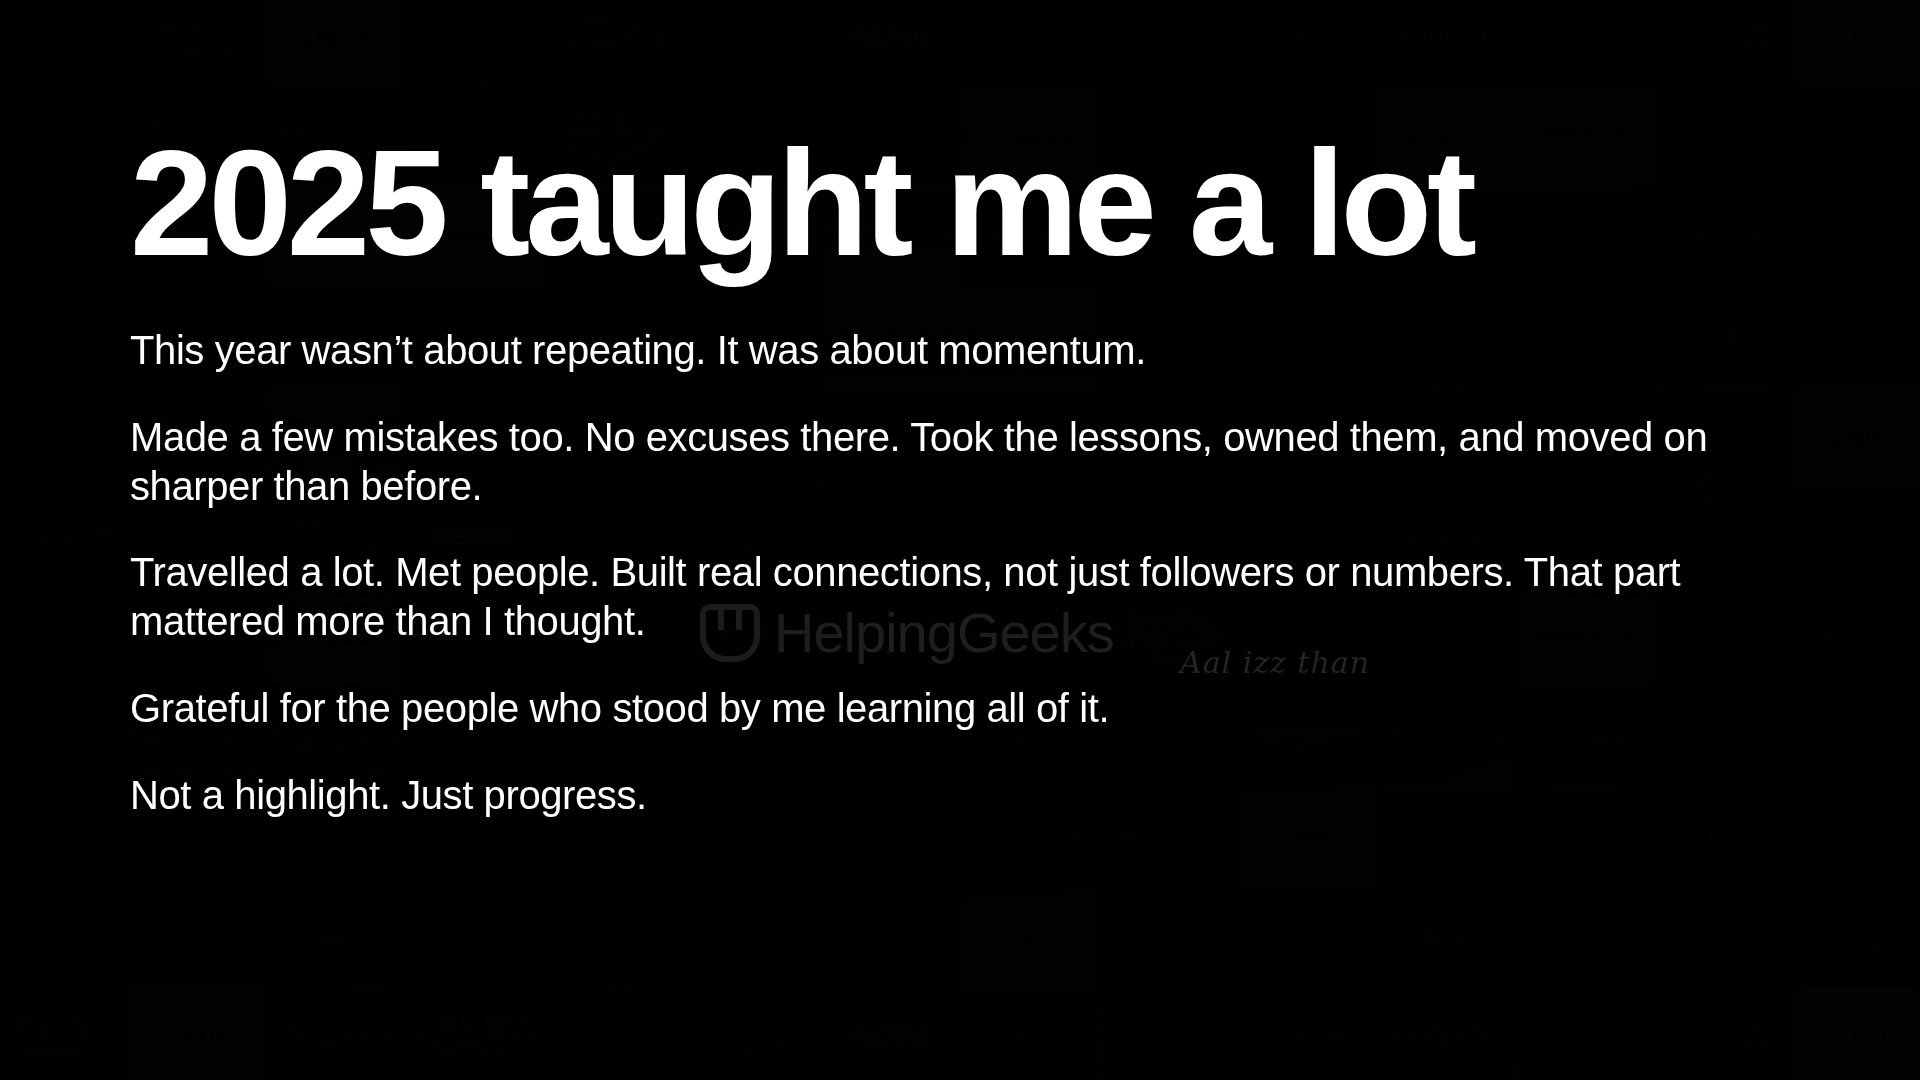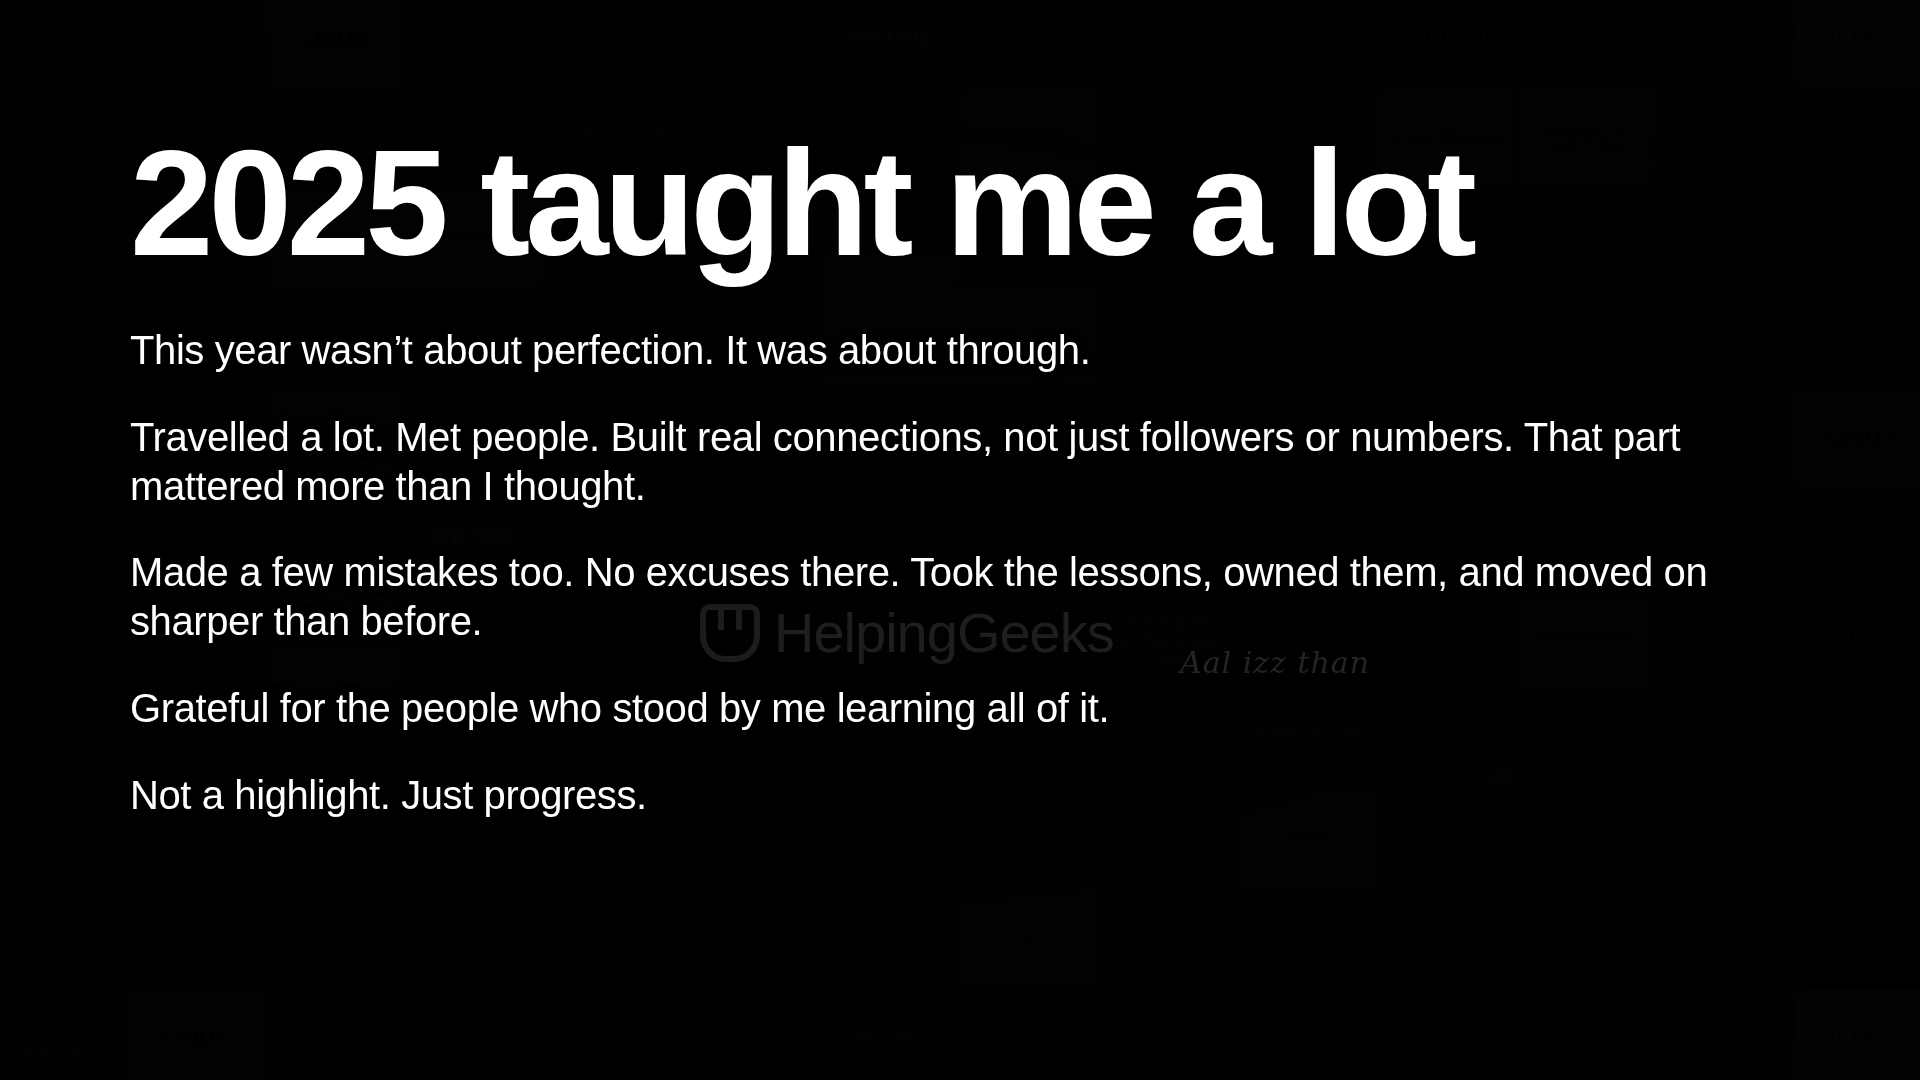--- a/index.html
+++ b/index.html
@@ -576,22 +576,22 @@
     <span>HelpingGeeks</span>
   </div>
 
   <div class="wm-script">Aal izz than</div>
 
   <div class="content">
 
     <h1 class="title">2025 taught me a lot</h1>
 
     <div class="body-copy">
-      <p class="para">This year wasn’t about perfection. It was about through.</p>
+      <p class="para">This year wasn’t about repeating. It was about momentum.</p>
+      <p class="para">Made a few mistakes too. No excuses there. Took the lessons, owned them, and moved on sharper than before.</p>
       <p class="para">Travelled a lot. Met people. Built real connections, not just followers or numbers. That part mattered more than I thought.</p>
-      <p class="para">Made a few mistakes too. No excuses there. Took the lessons, owned them, and moved on sharper than before.</p>
       <p class="para">Grateful for the people who stood by me learning all of it.</p>
       <p class="para">Not a highlight. Just progress.</p>
     </div>
 
   </div>
 
 </div>
 
 </body></html>

